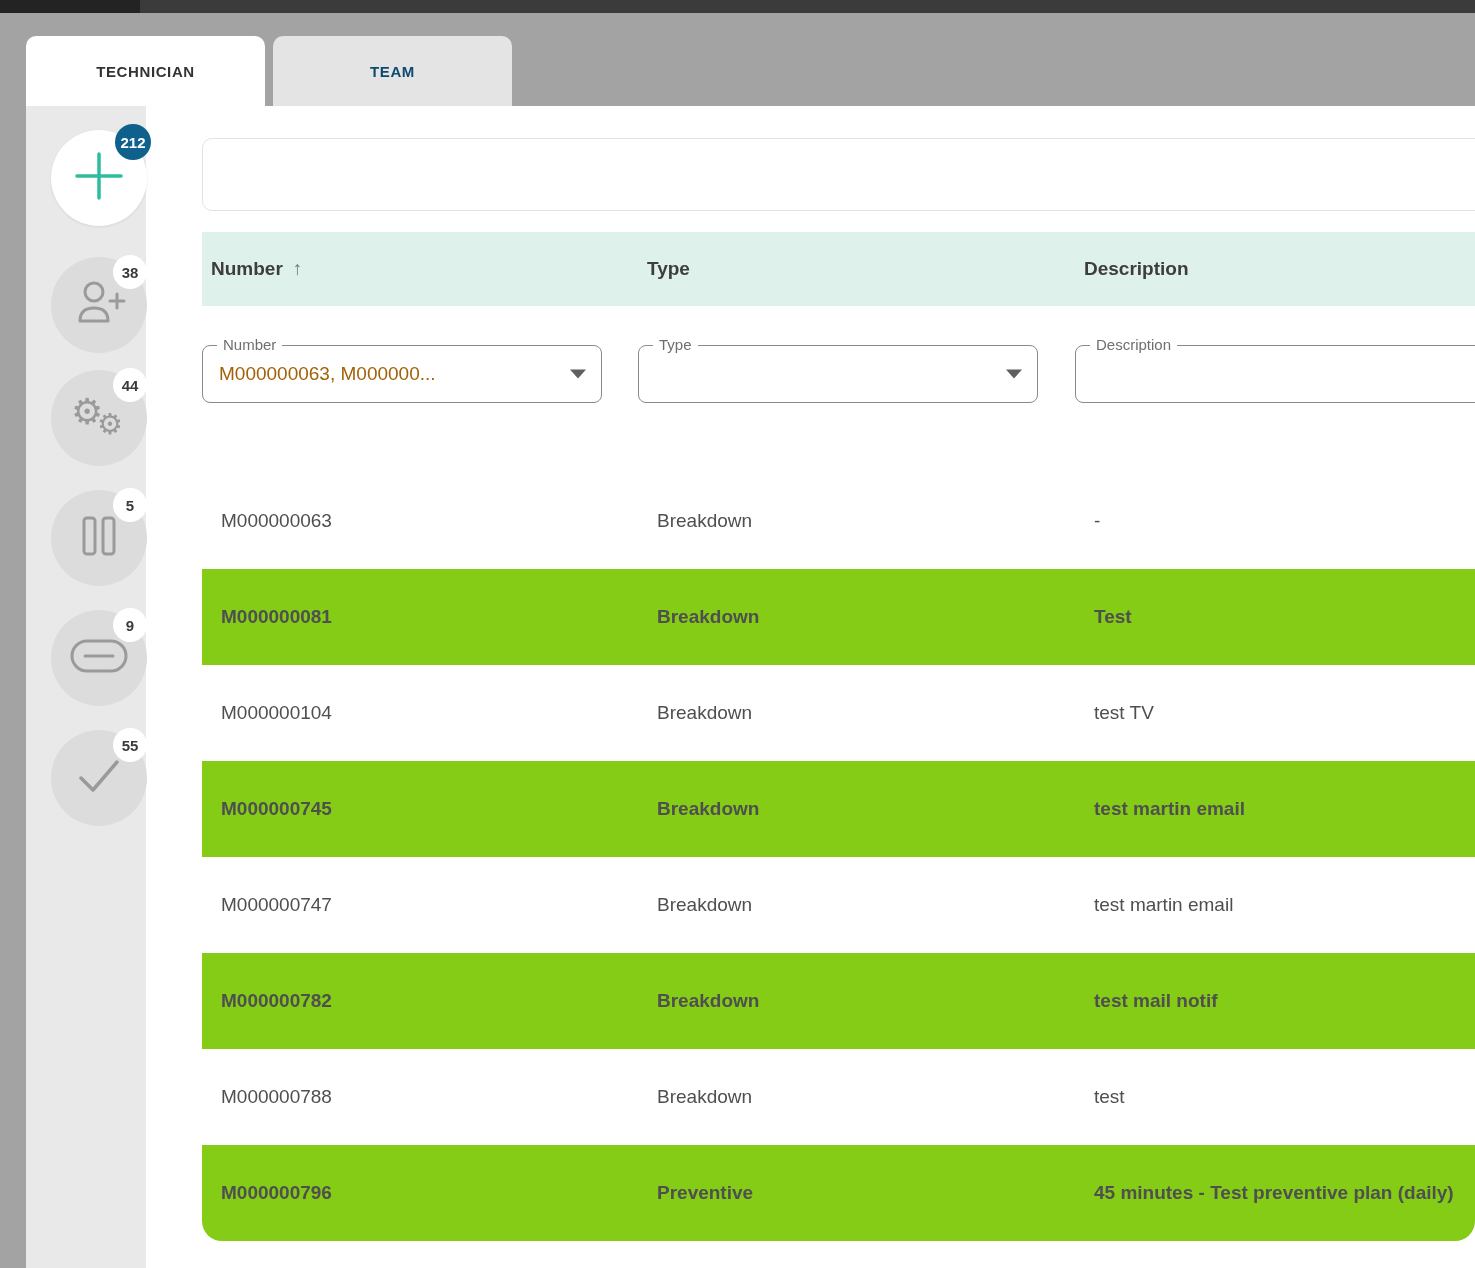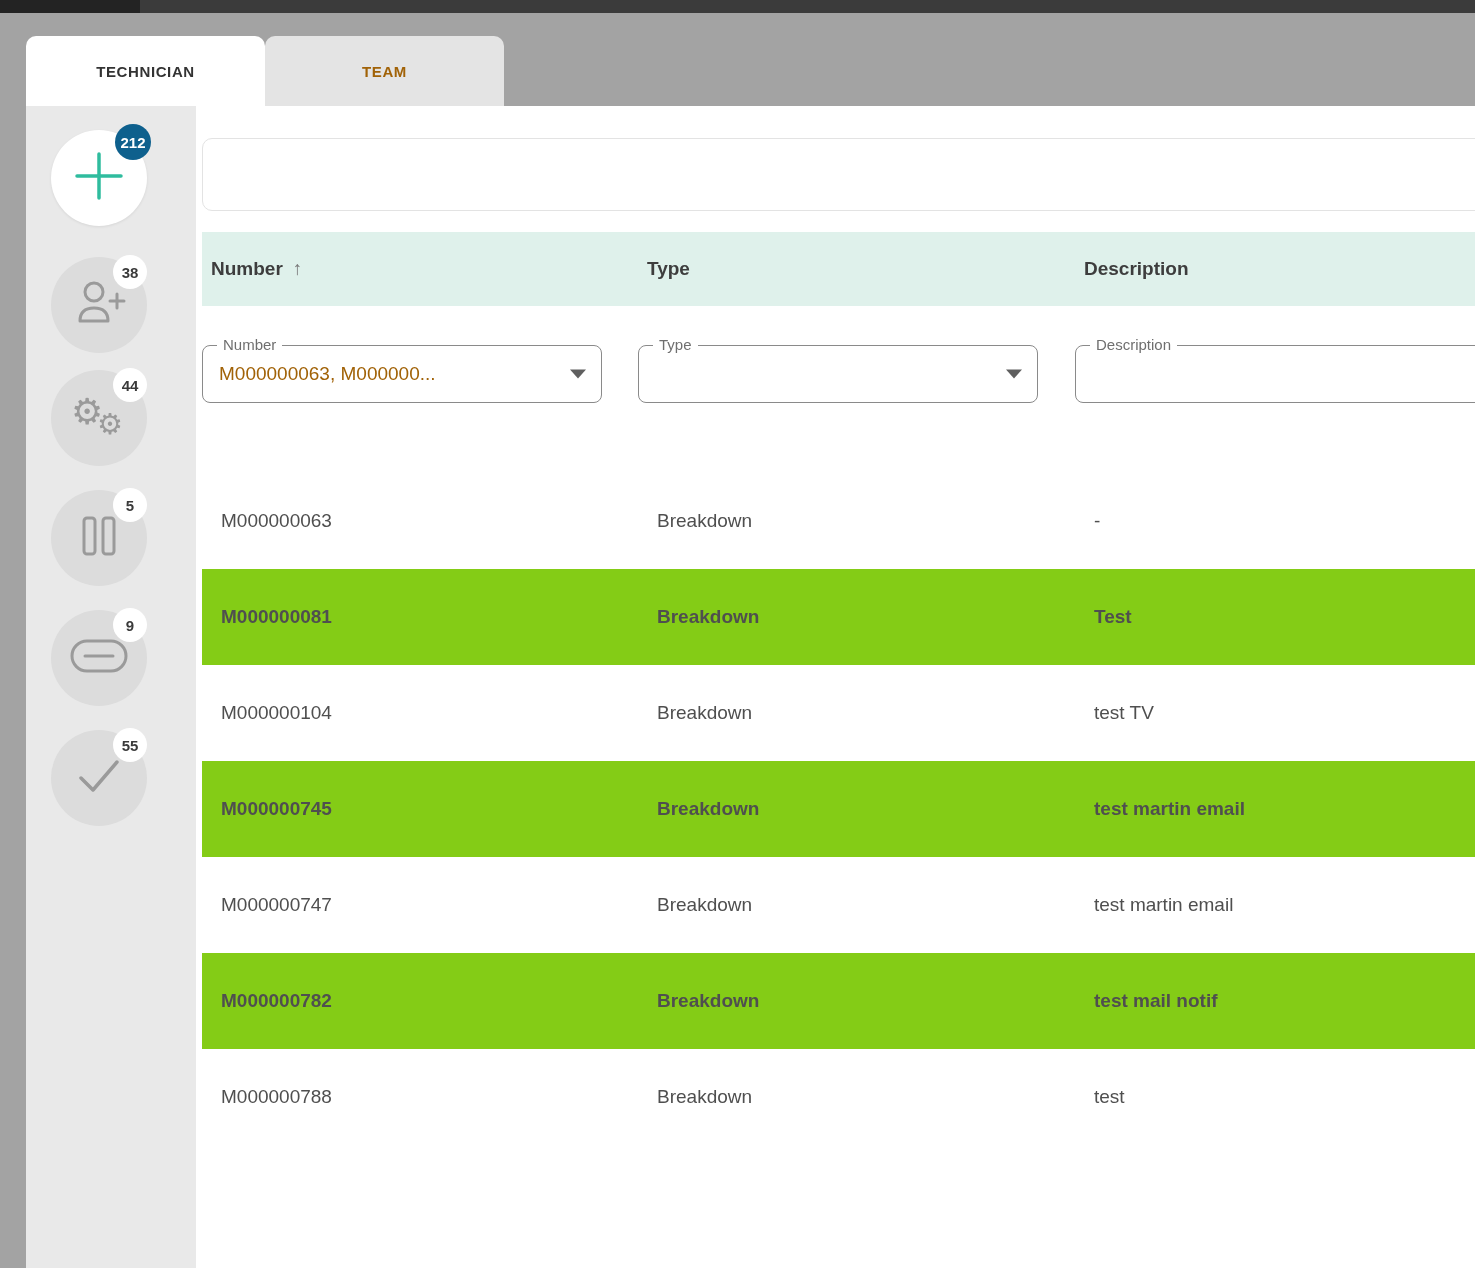--- a/index.html
+++ b/index.html
@@ -7,34 +7,34 @@
     width:1475px;height:1268px;position:relative;overflow:hidden;
     background:#a3a3a3;
     font-family:"Liberation Sans","DejaVu Sans",sans-serif;
     color:#4a4a4a;
   }
   
   .topbar{position:absolute;top:0;left:0;width:100%;height:13px;background:#3b3b3b;}
   .topbar .dark-left{position:absolute;top:0;left:0;width:140px;height:13px;background:#232323;}
 
   
-  .tabs{position:absolute;left:26px;top:36px;display:flex;z-index:3;}
+  .tabs{position:absolute;left:26px;top:36px;display:flex;gap:8px;z-index:3;}
   .tab{
     width:239px;height:70px;border-radius:10px 10px 0 0;
     display:flex;align-items:center;justify-content:center;
     font-weight:700;font-size:15px;letter-spacing:.6px;color:#333;
   }
   .tab.active{background:#ffffff;}
-  .tab.inactive{background:#e4e4e4;color:#a16207;}
+  .tab.inactive{background:#e4e4e4;color:#0c4a6e;}
 
   
   .panel{position:absolute;left:26px;top:106px;right:0;bottom:0;background:#ffffff;z-index:2;}
 
   
-  .sidebar{position:absolute;left:0;top:0;bottom:0;width:170px;background:#e9e9e9;}
+  .sidebar{position:absolute;left:0;top:0;bottom:0;width:120px;background:#e9e9e9;}
   .circle-btn{
     position:absolute;left:25px;width:96px;height:96px;border-radius:50%;
     background:#dcdcdc;display:flex;align-items:center;justify-content:center;
   }
   .circle-btn.primary{background:#ffffff;box-shadow:0 1px 3px rgba(0,0,0,.08);}
   .badge{
     position:absolute;top:-2px;left:62px;width:34px;height:34px;border-radius:50%;
     background:#ffffff;color:#3a3a3a;font-weight:700;font-size:15px;
     display:flex;align-items:center;justify-content:center;
   }
@@ -240,16 +240,21 @@
       <div class="row alt">
         <div class="cell">M000000782</div>
         <div class="cell">Breakdown</div>
         <div class="cell">test mail notif</div>
       </div>
       <div class="row">
         <div class="cell">M000000788</div>
         <div class="cell">Breakdown</div>
         <div class="cell">test</div>
       </div>
+      <div class="row alt last">
+        <div class="cell">M000000796</div>
+        <div class="cell">Preventive</div>
+        <div class="cell">45 minutes - Test preventive plan (daily)</div>
+      </div>
     </div>
 
   </div>
 </div>
 
 </body></html>

